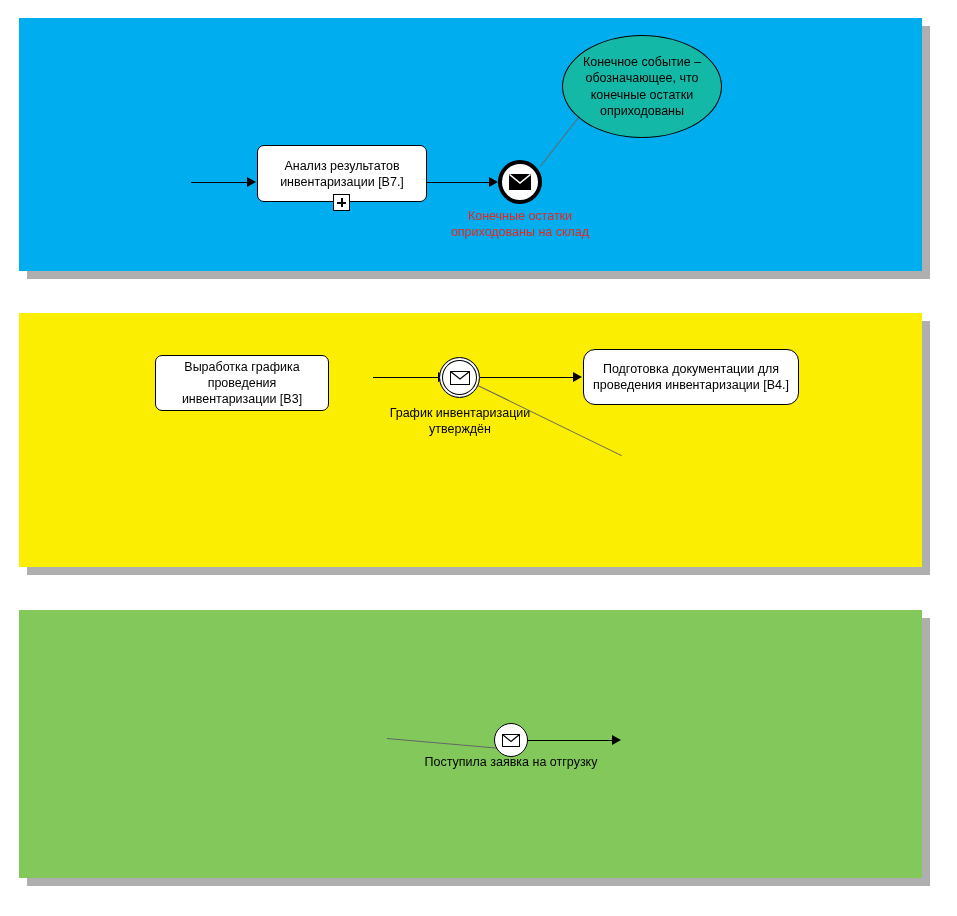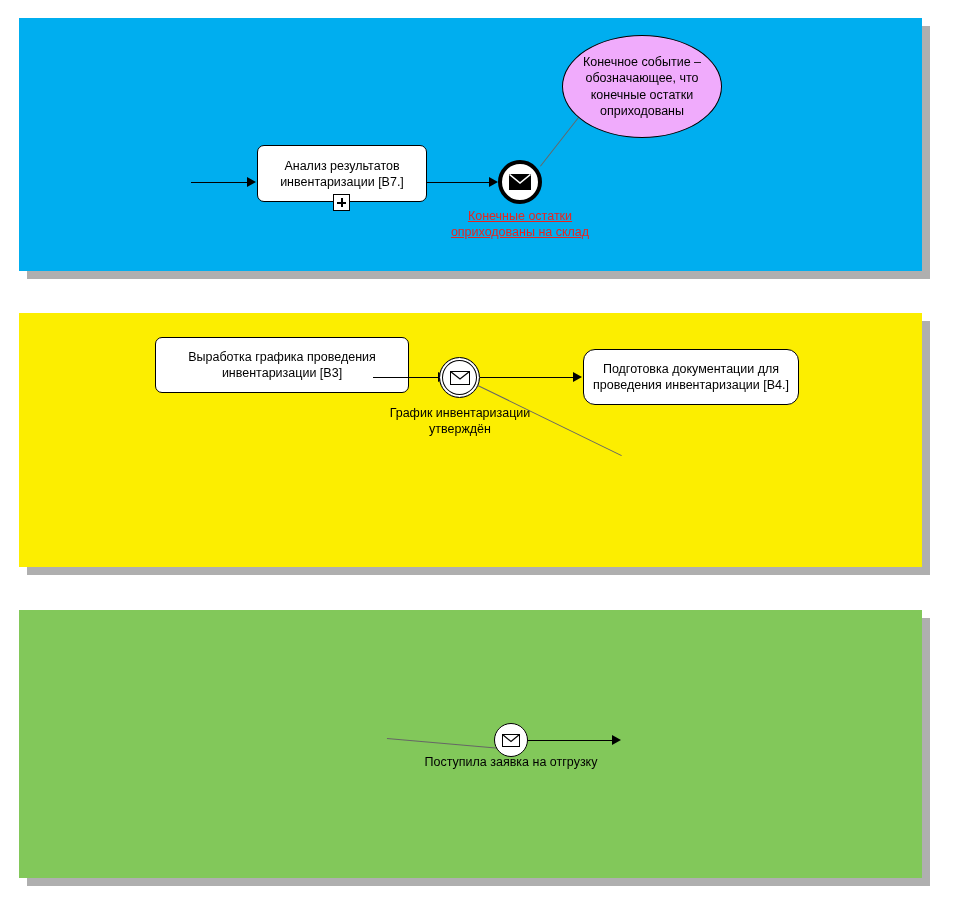--- a/index.html
+++ b/index.html
@@ -66,21 +66,21 @@
     line-height: 1.28;
     padding: 4px 8px;
   }
   .task-text {
     display: block;
     width: 100%;
   }
 
   
   .bubble {
-    background: #f0abfc;
+    background: #14b8a6;
     border: 1px solid #000000;
     border-radius: 50%;
     display: flex;
     align-items: center;
     justify-content: center;
     text-align: center;
     font-size: 12.5px;
     color: #000000;
     line-height: 1.3;
     padding: 10px 16px;
@@ -183,26 +183,26 @@
         <polyline points="0.5,0.5 11,9 21.5,0.5" fill="none" stroke="#ffffff" stroke-width="1.6"></polyline>
       </svg>
     </div>
 
     <div class="diag" style="left:521px; top:148px; width:86px; transform: rotate(-52deg);"></div>
 
     <div class="node bubble" style="left:543px; top:17px; width:160px; height:103px;">
       <span class="bubble-text">Конечное событие – обозначающее, что конечные остатки оприходованы</span>
     </div>
 
-    <div class="evt-label red" style="left:411px; top:190px; width:180px;text-decoration:underline;">Конечные остатки оприходованы на склад</div>
+    <div class="evt-label red" style="left:411px; top:190px; width:180px;">Конечные остатки оприходованы на склад</div>
   </div>
 
   <div class="panel" id="panel-yellow">
 
-    <div class="node task" style="left:136px; top:24px; width:254px; height:56px;text-align:center;">
+    <div class="node task" style="left:136px; top:42px; width:174px; height:56px;text-align:center;">
       <span class="task-text">Выработка графика проведения инвентаризации [В3]</span>
     </div>
 
     <div class="line" style="left:354px; top:64px; width:67px;"></div>
     <div class="arrow-head" style="left:419px; top:59px;"></div>
 
     <div class="node event intermediate" style="left:420px; top:44px; width:41px; height:41px;">
       <svg width="20" height="14" viewBox="0 0 20 14">
         <rect x="0.5" y="0.5" width="19" height="13" fill="#ffffff" stroke="#000000"></rect>
         <polyline points="0.5,0.5 10,8 19.5,0.5" fill="none" stroke="#000000" stroke-width="1.2"></polyline>

